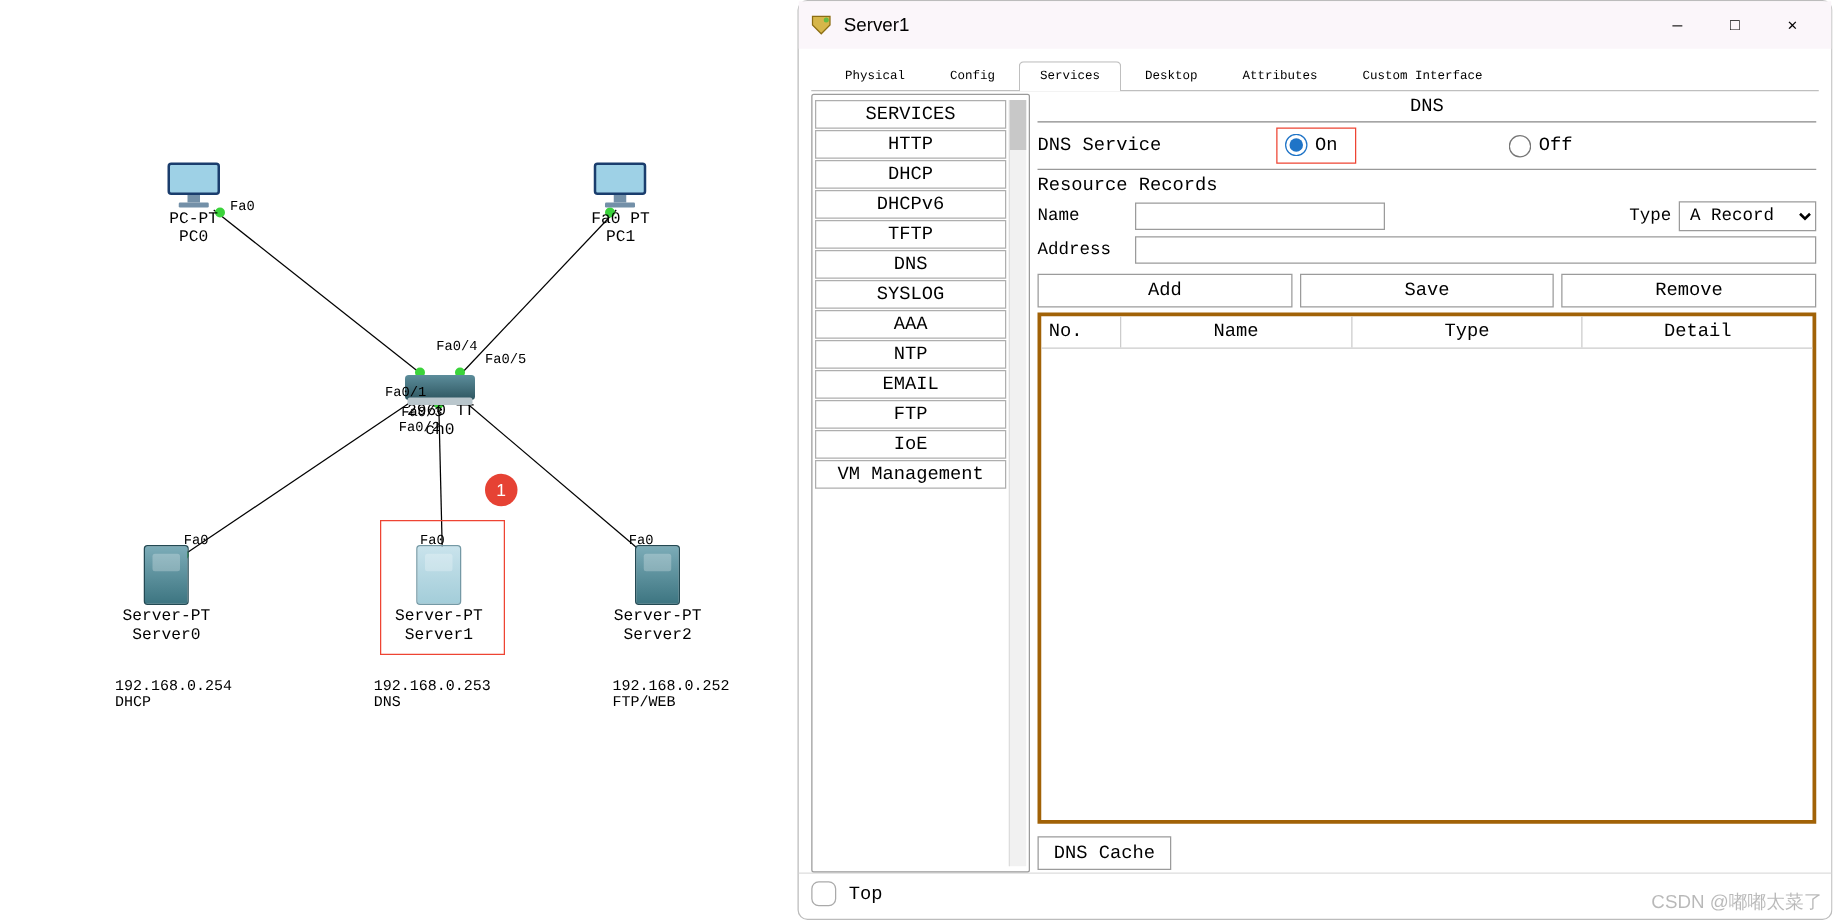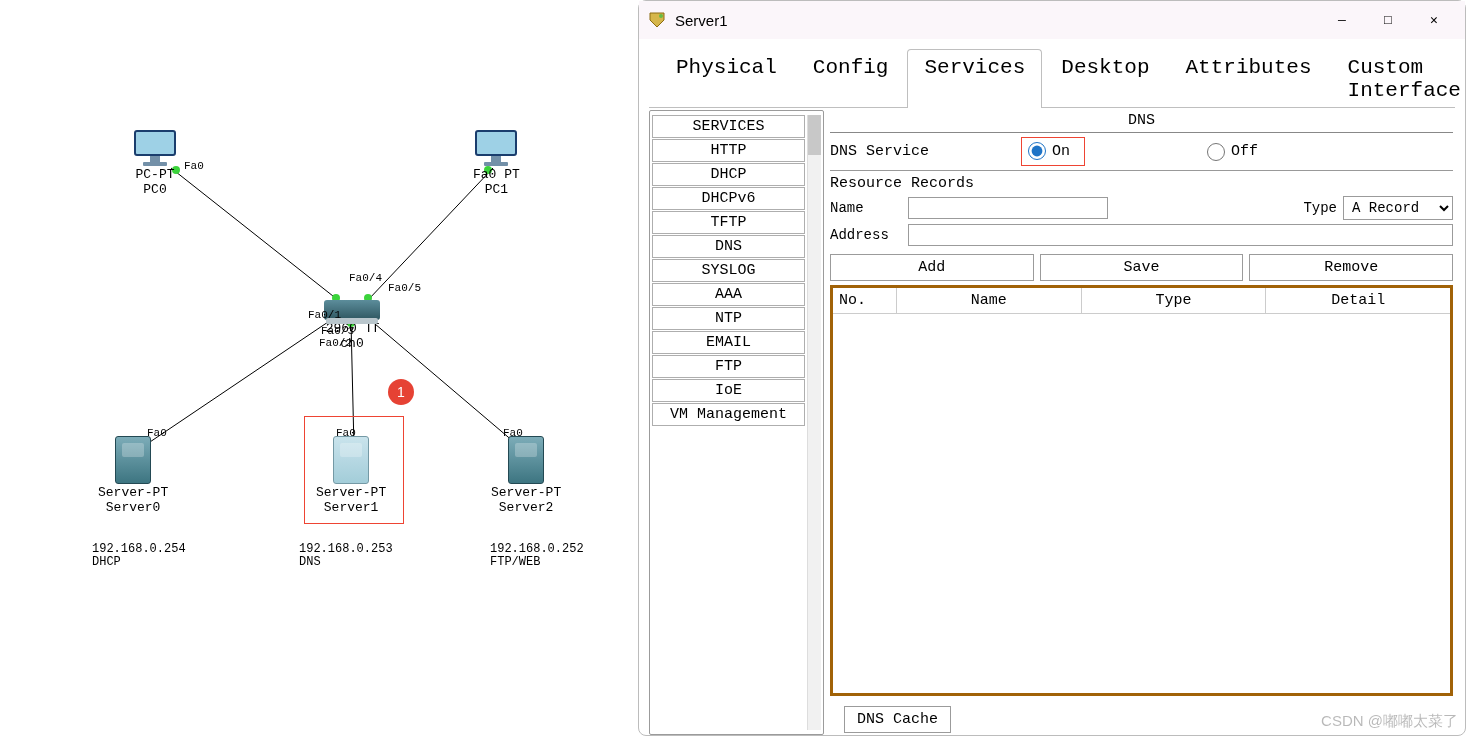--- a/index.html
+++ b/index.html
@@ -22,21 +22,21 @@
   .callout{position:absolute;width:26px;height:26px;border-radius:50%;background:#e64234;color:#fff;font-size:14px;display:flex;align-items:center;justify-content:center;font-family:Arial;}
   
   .wnd{position:absolute;left:638px;top:0;width:828px;height:736px;border:1px solid #bcbcbc;border-radius:8px;background:#fff;display:flex;flex-direction:column;}
   .titlebar{height:38px;display:flex;align-items:center;padding:0 8px;background:#fbf6fa;}
   .titlebar .ico{width:20px;height:20px;margin-right:8px;position:relative;}
   .titlebar .ico svg{width:20px;height:20px;}
   .titlebar .ttl{font-size:15px;font-family:Segoe UI,Arial;}
   .winbtns{margin-left:auto;display:flex;gap:0;}
   .winbtn{width:46px;height:32px;display:flex;align-items:center;justify-content:center;font-size:13px;}
   .tabbar{display:flex;gap:0;padding:4px 10px 0;border-bottom:none;}
-  .tab{padding:6px 16px 5px;font-size:21px;border:1px solid transparent;border-bottom:none;border-radius:4px 4px 0 0;margin-right:2px;position:relative;}
+  .tab{padding:6px 16px 5px;font-size:10px;border:1px solid transparent;border-bottom:none;border-radius:4px 4px 0 0;margin-right:2px;position:relative;}
   .tab.active{border-color:#bfbfbf;background:#fff;}
   .tab.active::after{content:"";position:absolute;left:0;right:0;bottom:-1px;height:2px;background:#fff;}
   .body{display:flex;flex:1;padding:2px 10px 0;gap:4px;min-height:0;}
   .svc-outer{width:175px;border:1px solid #9b9b9b;border-radius:2px;padding:4px 2px;position:relative;display:flex;}
   .svc-list{flex:1;}
   .svc-item{border:1px solid #aeaeae;margin-bottom:1px;text-align:center;font-size:15px;padding:2px 0;background:#fff;}
   .svc-item.hdr{font-weight:normal;}
   .scroll{width:14px;background:#f1f1f1;border-left:1px solid #ddd;margin-left:2px;position:relative;}
   .scroll .thumb{position:absolute;top:0;left:0;right:0;height:40px;background:#c8c8c8;}
   .main{flex:1;display:flex;flex-direction:column;gap:4px;padding:2px;}
@@ -246,20 +246,24 @@
       <div class="table">
         <div class="thead">
           <div class="th no">No.</div>
           <div class="th">Name</div>
           <div class="th">Type</div>
           <div class="th">Detail</div>
         </div>
       </div>
 
       <div style="margin-top:6px;">
-        <button class="btn" style="padding:4px 12px;margin-left:14px;">DNS Cache</button>
-      </div>
-    </div>
-  </div>
-
+        <button class="btn" style="padding:4px 12px;">DNS Cache</button>
+      </div>
+    </div>
+  </div>
+
+  <div class="footer">
+    <div class="chk"></div>
+    <span style="font-size:15px;">Top</span>
+  </div>
 </div>
 
 <div class="watermark">CSDN @嘟嘟太菜了</div>
 
 </body></html>

